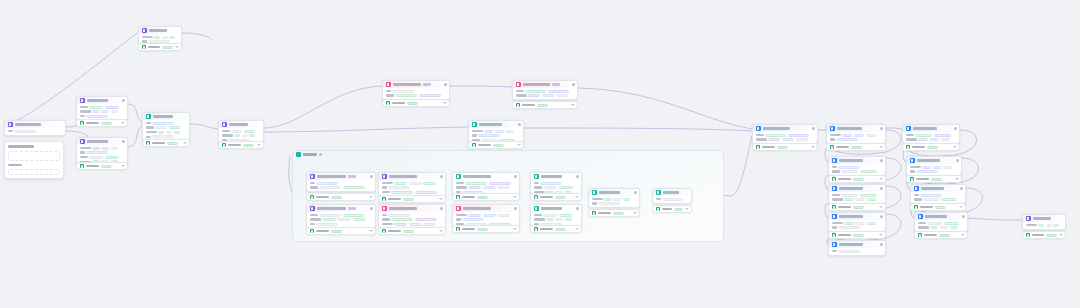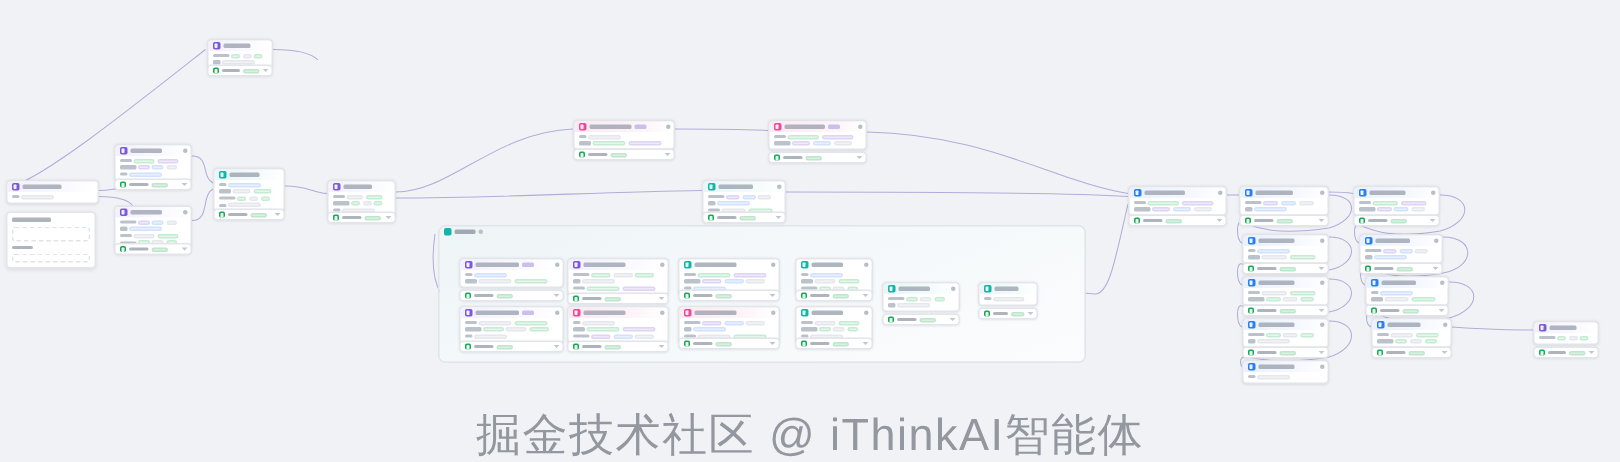--- a/index.html
+++ b/index.html
@@ -991,14 +991,13 @@
         </div>
       </div>
       <div class="subcard" style="left: 1022px; top: 231px; width: 44px; height: 8px;">
         <span class="nico ico-green"></span>
         <span class="sublbl" title="输出变量" style="width: 13px;"></span>
         <span class="subval" title="text" style="width: 11px;"></span>
         <span class="chev"></span>
       </div>
     </div>
 
-  <div id="watermark">掘金技术社区 @ iThinkAI智能体</div>
 </div>
 
 </body></html>

